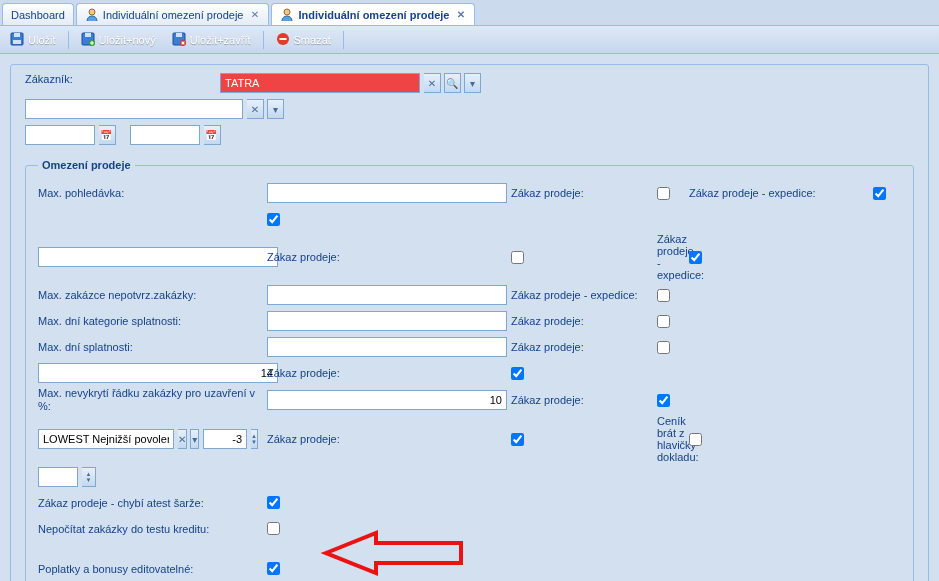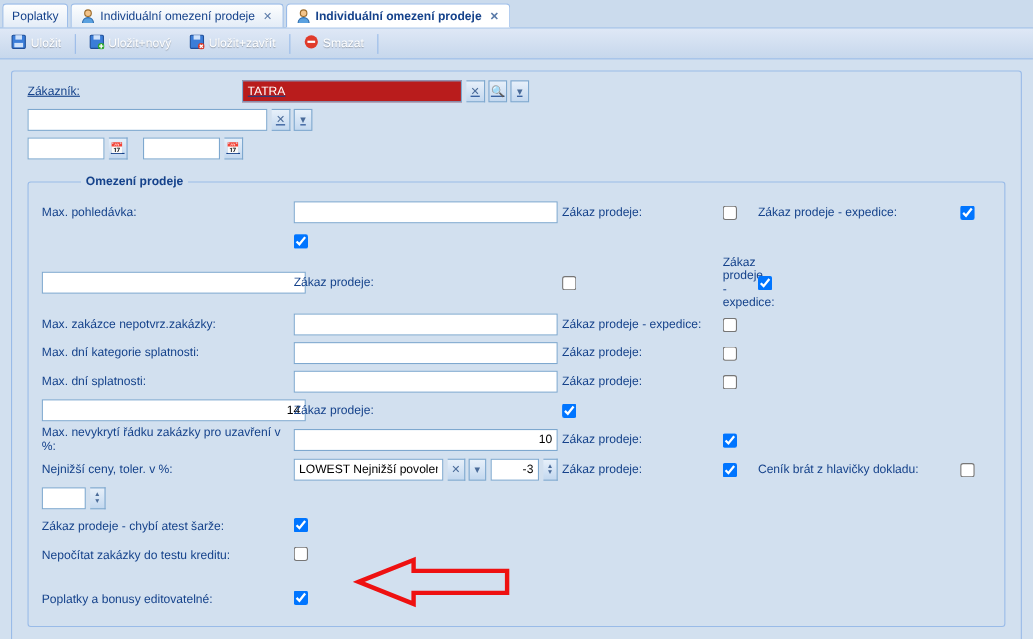--- a/index.html
+++ b/index.html
@@ -72,43 +72,42 @@
   }
   .panel {
     margin:10px;
     padding:8px 14px 14px 14px;
     border:1px solid #99bbe8;
     background:#d2e0ef;
     border-radius:3px;
   }
   .form-row {
     display:flex;
-    align-items:center;
+    align-items:flex-start;
     margin-bottom:6px;
-    text-decoration:underline;
   }
   .lbl {
     width:195px;
     color:#15428b;
   }
   .fieldwrap {
     display:flex;
     align-items:center;
     gap:4px;
   }
   .textfield, .combo, .datefield, .numfield {
     border:1px solid #7ea8cf;
     background:#fff;
     height:20px;
     font-size:11px;
     padding:2px 4px;
     font-family:inherit;
     color:#000;
   }
-  .textfield.sel { background:#b91c1c; color:#fff; }
+  .textfield.sel { background:#ef4444; color:#fff; }
   .textfield.sel::selection { background:#3d6ea9; color:#fff; }
   .datefield { width:70px; }
   .numfield { width:240px; text-align:right; }
   .trigbtn {
     width:17px; height:20px;
     background: linear-gradient(#e7f0fa, #c3d8ef);
     border:1px solid #7ea8cf;
     border-left:none;
     display:inline-flex; align-items:center; justify-content:center;
     cursor:pointer;
@@ -121,21 +120,20 @@
     border-radius:3px;
     padding:10px 12px;
     margin-top:14px;
     position:relative;
   }
   fieldset.group > legend {
     font-weight:bold;
     color:#15428b;
     padding:0 4px;
     font-size:11px;
-    margin-left:36px;
   }
   .grid-row {
     display:grid;
     grid-template-columns: 225px 240px 1fr 28px 180px 28px;
     align-items:center;
     min-height:24px;
     gap:4px;
     margin-bottom:2px;
   }
   .grid-row .lbl2 { color:#15428b; }
@@ -154,21 +152,21 @@
     pointer-events:none;
   }
   .arrow svg { display:block; }
   .person-icon svg { display:block; }
 </style>
 </head>
 <body>
 
 <div class="tabbar">
   <div class="tab">
-    <span>Poplatky</span>
+    <span>Dashboard</span>
   </div>
   <div class="tab">
     <span class="icon person-icon">
         <svg width="14" height="14" viewBox="0 0 14 14">
           <circle cx="7" cy="4" r="3" fill="#f4c48a" stroke="#9a6a2a"></circle>
           <path d="M2 13c0-3 2.2-5 5-5s5 2 5 5" fill="#5aa1e0" stroke="#2e6bab"></path>
         </svg>
       </span>
     <span>Individuální omezení prodeje</span>
     <span class="close">✕</span>
@@ -317,22 +315,21 @@
     <div class="grid-row">
       <div class="lbl2" style="line-height:1.2">Max. nevykrytí řádku zakázky pro uzavření v %:</div>
       <input class="numfield" value="10" style="">
       <div class="rlabel">Zákaz prodeje:</div>
       <input type="checkbox" checked="" style="">
       <div></div>
         <div></div>
     </div>
 
     <div class="grid-row">
-      <div class="lbl2">Nejnižší ceny, toler. v %:</div>
-      <div class="fieldwrap" style="width:240px">
+      <div class="fieldwrap" style="width:220px">
         <input class="textfield" style="width: 136px;" value="LOWEST Nejnižší povoler">
         <span class="trigbtn">✕</span>
         <span class="trigbtn">▾</span>
         <input class="textfield" style="width: 44px; text-align: right;" value="-3">
         <span class="trigbtn" style="padding:0;flex-direction:column;width:14px">
             <span style="font-size:6px">▲</span>
             <span style="font-size:6px">▼</span>
           </span>
       </div>
       <div class="rlabel">Zákaz prodeje:</div>

